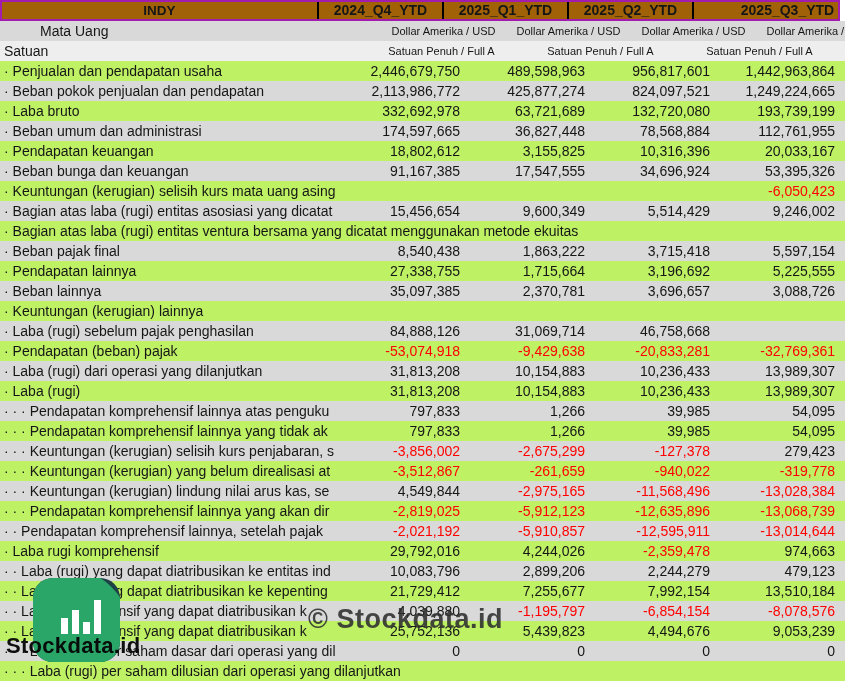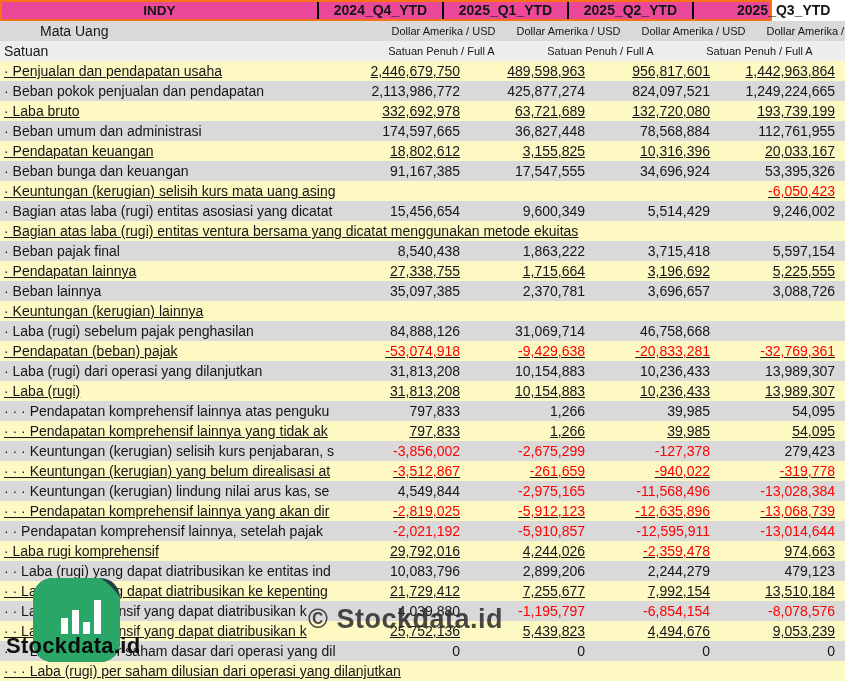--- a/index.html
+++ b/index.html
@@ -2,36 +2,36 @@
 <html><head>
 <meta charset="utf-8">
 <style>
   html,body{margin:0;padding:0;background:#fff;}
   .sheet{
     position:relative;width:845px;height:681px;background:#fff;overflow:hidden;
     font-family:"Liberation Sans",sans-serif;font-size:14px;color:#161616;
   }
   
   .header-row{
-    display:flex;width:772px;height:21px;box-sizing:border-box;
-    border:2px solid #f97316;background:#ec4899;
+    display:flex;width:840px;height:21px;box-sizing:border-box;
+    border:2px solid #a21caf;background:#a16207;
   }
   .h-label{
     flex:0 0 317px;box-sizing:border-box;border-right:2px solid #000;
     font-weight:bold;text-align:center;line-height:17px;font-size:13.5px;
   }
   .h-col{
     flex:0 0 125px;box-sizing:border-box;border-right:2px solid #000;
     font-weight:bold;text-align:center;line-height:17px;font-size:14px;
   }
   .h-col:last-child{border-right:none;flex:1 1 auto;padding-left:43px;}
   
   .row{display:flex;height:20px;line-height:20px;white-space:nowrap;}
   .row.gray{background:var(--row_alt,#d9d9d9);}
-  .row.light{background:#fef9c3;text-decoration:underline;}
+  .row.light{background:#bef264;}
   .row.meta-0{background:var(--row_alt,#d9d9d9);padding-left:36px;}
   .row.meta-1{background:#eeeeee;gap:34px;}
   .c-label{flex:0 0 345px;box-sizing:border-box;padding-left:4px;overflow:hidden;}
   .row.ovf .c-label{overflow:visible;}
   .c-val{flex:0 0 125px;box-sizing:border-box;padding-right:10px;text-align:right;overflow:hidden;}
   .c-meta{flex:0 0 125px;box-sizing:border-box;text-align:center;overflow:hidden;font-size:11px;}
   .neg{color:var(--negative,#ff0000);}
   
   .copyright{
     position:absolute;left:276px;top:604px;z-index:6;

